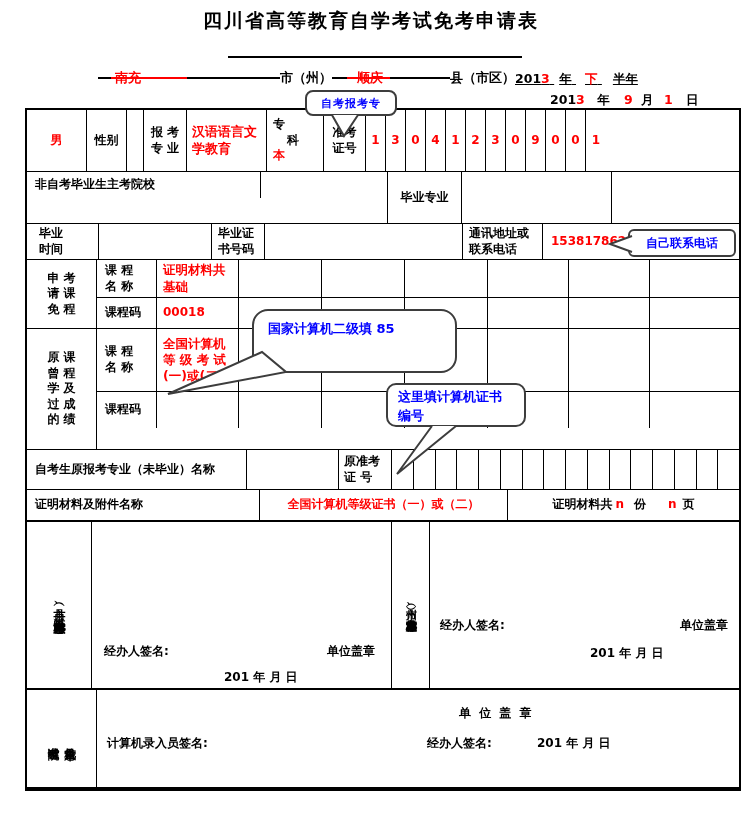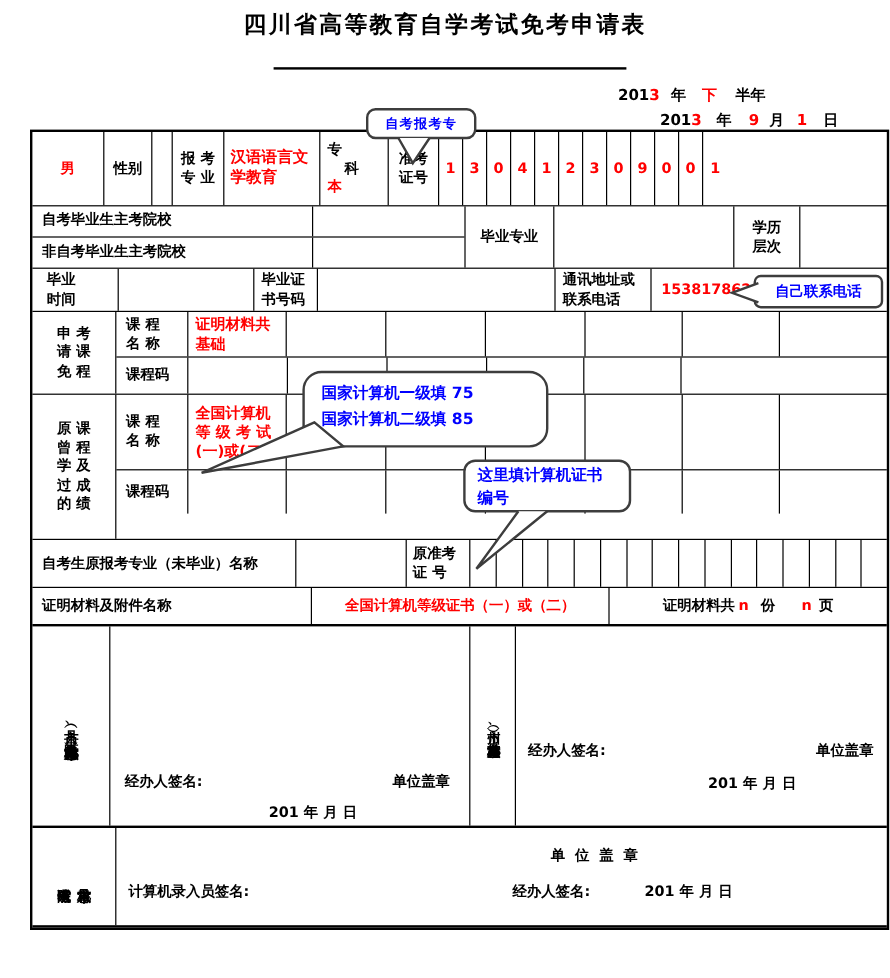--- a/index.html
+++ b/index.html
@@ -43,22 +43,36 @@
   .abs{position:absolute;white-space:nowrap;font-weight:bold;font-size:12px;}
 </style>
 </head>
 <body>
 
 <div class="page">
 
   <div class="title">四川省高等教育自学考试免考申请表</div>
   <div class="t-underline"></div>
 
-
-  <div class="hdate" style="left:515px;top:71px;">
+  <div class="hline">
+    <span class="ln" style="width:13px"></span>
+    <span class="lnr" style="width:4px"></span>
+    <span class="strike">南充</span>
+    <span class="lnr" style="width:46px"></span>
+    <span class="ln" style="width:93px"></span>
+    <span>市（州）</span>
+    <span class="ln" style="width:15px"></span>
+    <span class="lnr" style="width:10px"></span>
+    <span class="strike">顺庆</span>
+    <span class="lnr" style="width:7px"></span>
+    <span class="ln" style="width:60px"></span>
+    <span>县（市区）</span>
+  </div>
+
+  <div class="hdate" style="left:515px;top:71px;text-decoration:underline;">
     <span>201</span><span class="red">3</span>
     <span style="margin-left:5px">年</span>
     <span class="red" style="margin-left:9px">下</span>
     <span style="margin-left:11px">半年</span>
   </div>
 
   <div class="hdate" style="left:550px;top:92px;">
     <span>201</span><span class="red">3</span>
     <span style="margin-left:8px">年</span>
     <span class="red" style="margin-left:10px">9</span>
@@ -99,35 +113,27 @@
       <div class="c dg red">3</div>
       <div class="c dg red">0</div>
       <div class="c dg red">9</div>
       <div class="c dg red">0</div>
       <div class="c dg red">0</div>
       <div class="c dg red last">1</div>
     </div>
 
     <div class="row" style="height:52px">
       <div class="subcol" style="width:361px">
-        <div class="subrow" style="height:26px">
-          <div class="c cl" style="width:235px">自考毕业生主考院校</div>
-          <div class="c last" style="width:126px"></div>
-        </div>
         <div class="subrow nb" style="height:26px">
           <div class="c cl" style="width:235px">非自考毕业生主考院校</div>
           <div class="c last" style="width:126px"></div>
         </div>
       </div>
       <div class="c" style="width:74px">毕业专业</div>
       <div class="c" style="width:150px"></div>
-      <div class="c" style="width:55px">
-        <div>学历</div>
-        <div>层次</div>
-      </div>
       <div class="c last" style="width:72px"></div>
     </div>
 
     <div class="row" style="height:36px">
       <div class="c cl" style="width:72px;padding-left:12px">
         <div>毕业</div>
         <div>时间</div>
       </div>
       <div class="c" style="width:113px"></div>
       <div class="c cl" style="width:53px;padding-left:6px">
@@ -160,20 +166,21 @@
           </div>
           <div class="c" style="width:83px"></div>
           <div class="c" style="width:83px"></div>
           <div class="c" style="width:83px"></div>
           <div class="c" style="width:81px"></div>
           <div class="c" style="width:81px"></div>
           <div class="c last" style="width:89px"></div>
         </div>
         <div class="subrow nb" style="height:30px">
           <div class="c cl" style="width:60px">课程码</div>
+          <div class="c cl red" style="width:82px;padding-left:6px">00018</div>
           <div class="c" style="width:83px"></div>
           <div class="c" style="width:83px"></div>
           <div class="c" style="width:83px"></div>
           <div class="c" style="width:81px"></div>
           <div class="c" style="width:81px"></div>
           <div class="c last" style="width:89px"></div>
         </div>
       </div>
     </div>
 
@@ -267,21 +274,21 @@
       <div class="c" style="width:38px">
         <span class="vert" style="font-size:11px">市（州）、高校自考办审核意见</span>
       </div>
       <div class="c last" style="width:309px;position:relative">
         <span class="abs" style="left:10px;top:96px">经办人签名:</span>
         <span class="abs" style="left:250px;top:96px">单位盖章</span>
         <span class="abs" style="left:160px;top:124px">201   年    月    日</span>
       </div>
     </div>
 
-    <div class="row thick" style="height:83px">
+    <div class="row thick" style="height:99px">
       <div class="c" style="width:70px;flex-direction:row;gap:4px">
         <span class="vert" style="font-size:11.5px;margin:0">省考试院</span>
         <span class="vert" style="font-size:11.5px;margin:0">审核意见</span>
       </div>
       <div class="c last" style="width:642px;position:relative">
         <span class="abs" style="left:362px;top:16px;letter-spacing:2px">单 位 盖 章</span>
         <span class="abs" style="left:10px;top:46px">计算机录入员签名:</span>
         <span class="abs" style="left:330px;top:46px">经办人签名:</span>
         <span class="abs" style="left:440px;top:46px">201   年    月    日</span>
       </div>
@@ -301,21 +308,20 @@
   <div class="bubble" style="left:628px;top:229px;width:108px;height:28px;border-radius:6px;
        display:flex;align-items:center;justify-content:center">
     <span class="blue b" style="font-size:12px">自己联系电话</span>
   </div>
   <svg class="tail" style="left:606px;top:234px" width="27" height="20">
     <path d="M26,2 L4,10 L26,18" fill="#ffffff" stroke="#3d3d3d" stroke-width="2"></path>
   </svg>
 
   <div class="bubble" style="left:252px;top:309px;width:205px;height:64px;border-radius:16px;
        padding:7px 0 0 14px">
-    <div class="blue b" style="font-size:13px;line-height:1.65">国家计算机一级填 75</div>
     <div class="blue b" style="font-size:13px;line-height:1.65">国家计算机二级填 85</div>
   </div>
   <svg class="tail" style="left:158px;top:344px" width="150" height="56">
     <path d="M104,8 L10,50 L128,28 Z" fill="#ffffff" stroke="#3d3d3d" stroke-width="2"></path>
   </svg>
 
   <div class="bubble" style="left:386px;top:383px;width:140px;height:44px;border-radius:10px;
        padding:3px 0 0 10px">
     <div class="blue b" style="font-size:13px;line-height:1.45;width:105px;white-space:normal">这里填计算机证书编号</div>
   </div>

